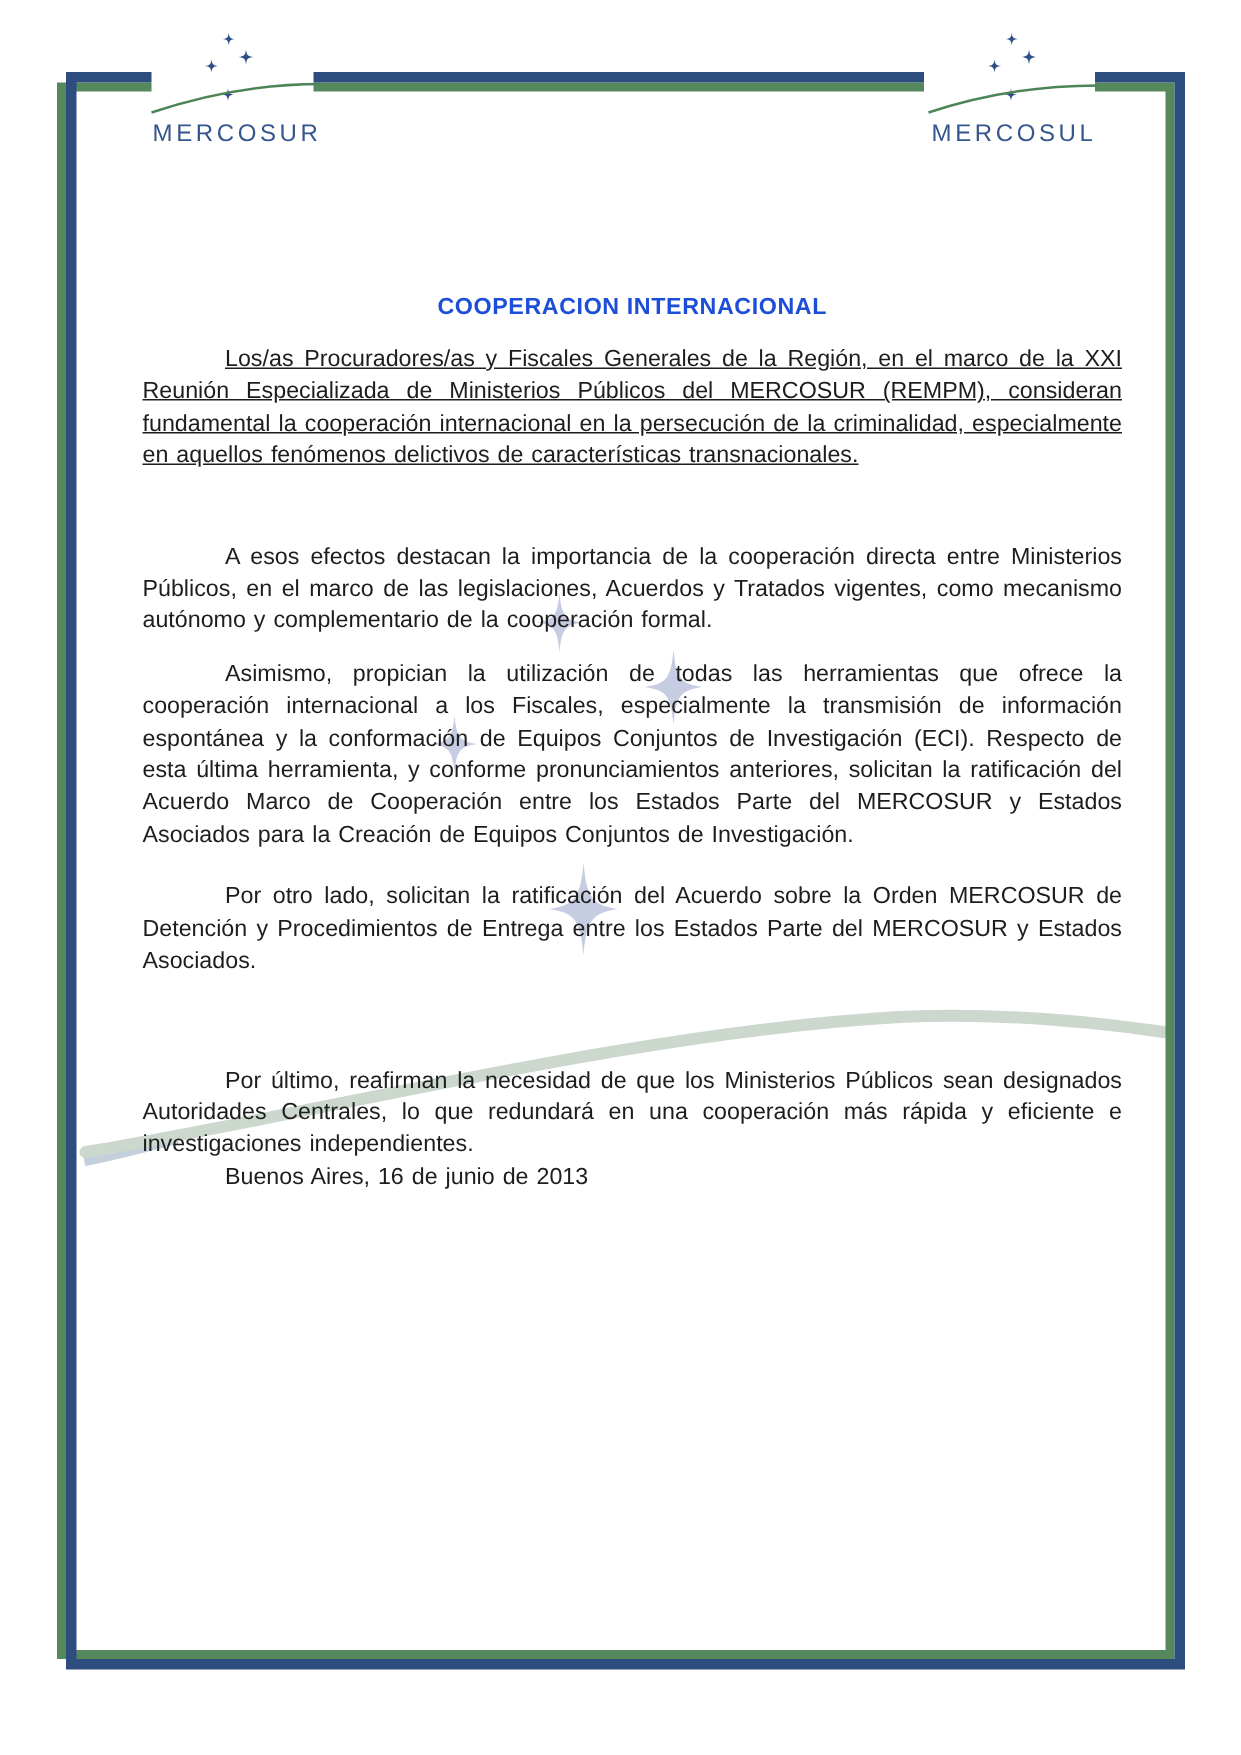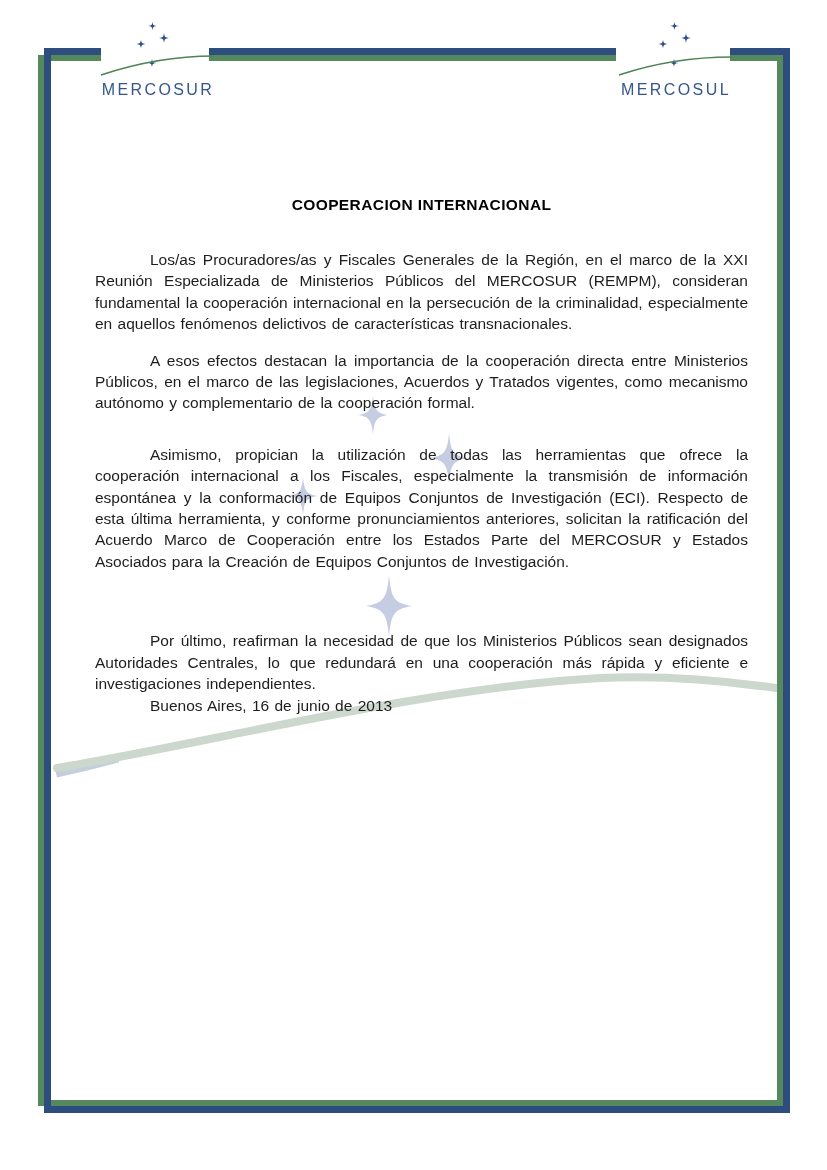--- a/index.html
+++ b/index.html
@@ -27,29 +27,29 @@
   .logo-label {
     position:absolute; top:81px; width:124px; text-align:center; z-index:6;
     font-size:16px; letter-spacing:2.4px; color:var(--logo-text); font-weight:400;
   }
   .logo-label.left  { left:96px; }
   .logo-label.right { left:614px;text-align:center; }
 
   .content { position:absolute; left:95px; top:196px; width:653px; z-index:7; }
   .doc-title {
     margin:0; font-size:15.5px; font-weight:bold; text-align:center;
-    letter-spacing:0.4px; color:#000000;
+    letter-spacing:0.4px; color:#1d4ed8;
   }
   .content p {
     margin:0; font-size:15.5px; line-height:21.4px; text-align:justify;
     text-indent:55px; word-spacing:1px; color:var(--body-text);
   }
-  .content p.p1 { margin-top:35px; }
-  .content p.p2 { margin-top:15px; }
-  .content p.p3 { margin-top:30px; }
+  .content p.p1 { margin-top:15px;text-decoration:underline; }
+  .content p.p2 { margin-top:46px; }
+  .content p.p3 { margin-top:14px; }
   .content p.p4 { margin-top:20px; }
   .content p.p5 { margin-top:58px; }
   .dateline {
     margin:0; margin-top:50px; font-size:15.5px; line-height:21.4px;
     text-align:right; color:var(--body-text);
   }
 </style>
 </head>
 <body>
 
@@ -97,17 +97,18 @@
   </svg>
 
   <div class="logo-label left">MERCOSUR</div>
   <div class="logo-label right">MERCOSUL</div>
 
   <div class="content">
     <h1 class="doc-title">COOPERACION INTERNACIONAL</h1>
     <p class="p1">Los/as Procuradores/as y Fiscales Generales de la Región, en el marco de la XXI Reunión Especializada de Ministerios Públicos del MERCOSUR (REMPM), consideran fundamental la cooperación internacional en la persecución de la criminalidad, especialmente en aquellos fenómenos delictivos de características transnacionales.</p>
     <p class="p2">A esos efectos destacan la importancia de la cooperación directa entre Ministerios Públicos, en el marco de las legislaciones, Acuerdos y Tratados vigentes, como mecanismo autónomo y complementario de la cooperación formal.</p>
     <p class="p3">Asimismo, propician la utilización de todas las herramientas que ofrece la cooperación internacional a los Fiscales, especialmente la transmisión de información espontánea y la conformación de Equipos Conjuntos de Investigación (ECI). Respecto de esta última herramienta, y conforme pronunciamientos anteriores, solicitan la ratificación del Acuerdo Marco de Cooperación entre los Estados Parte del MERCOSUR y Estados Asociados para la Creación de Equipos Conjuntos de Investigación.</p>
+    <p class="p4">Por otro lado, solicitan la ratificación del Acuerdo sobre la Orden MERCOSUR de Detención y Procedimientos de Entrega entre los Estados Parte del MERCOSUR y Estados Asociados.</p>
     <p class="p5">Por último, reafirman la necesidad de que los Ministerios Públicos sean designados Autoridades Centrales, lo que redundará en una cooperación más rápida y eficiente e investigaciones independientes.</p>
     <p class="dateline">Buenos Aires, 16 de junio de 2013</p>
   </div>
 
 </div>
 
 </body></html>

